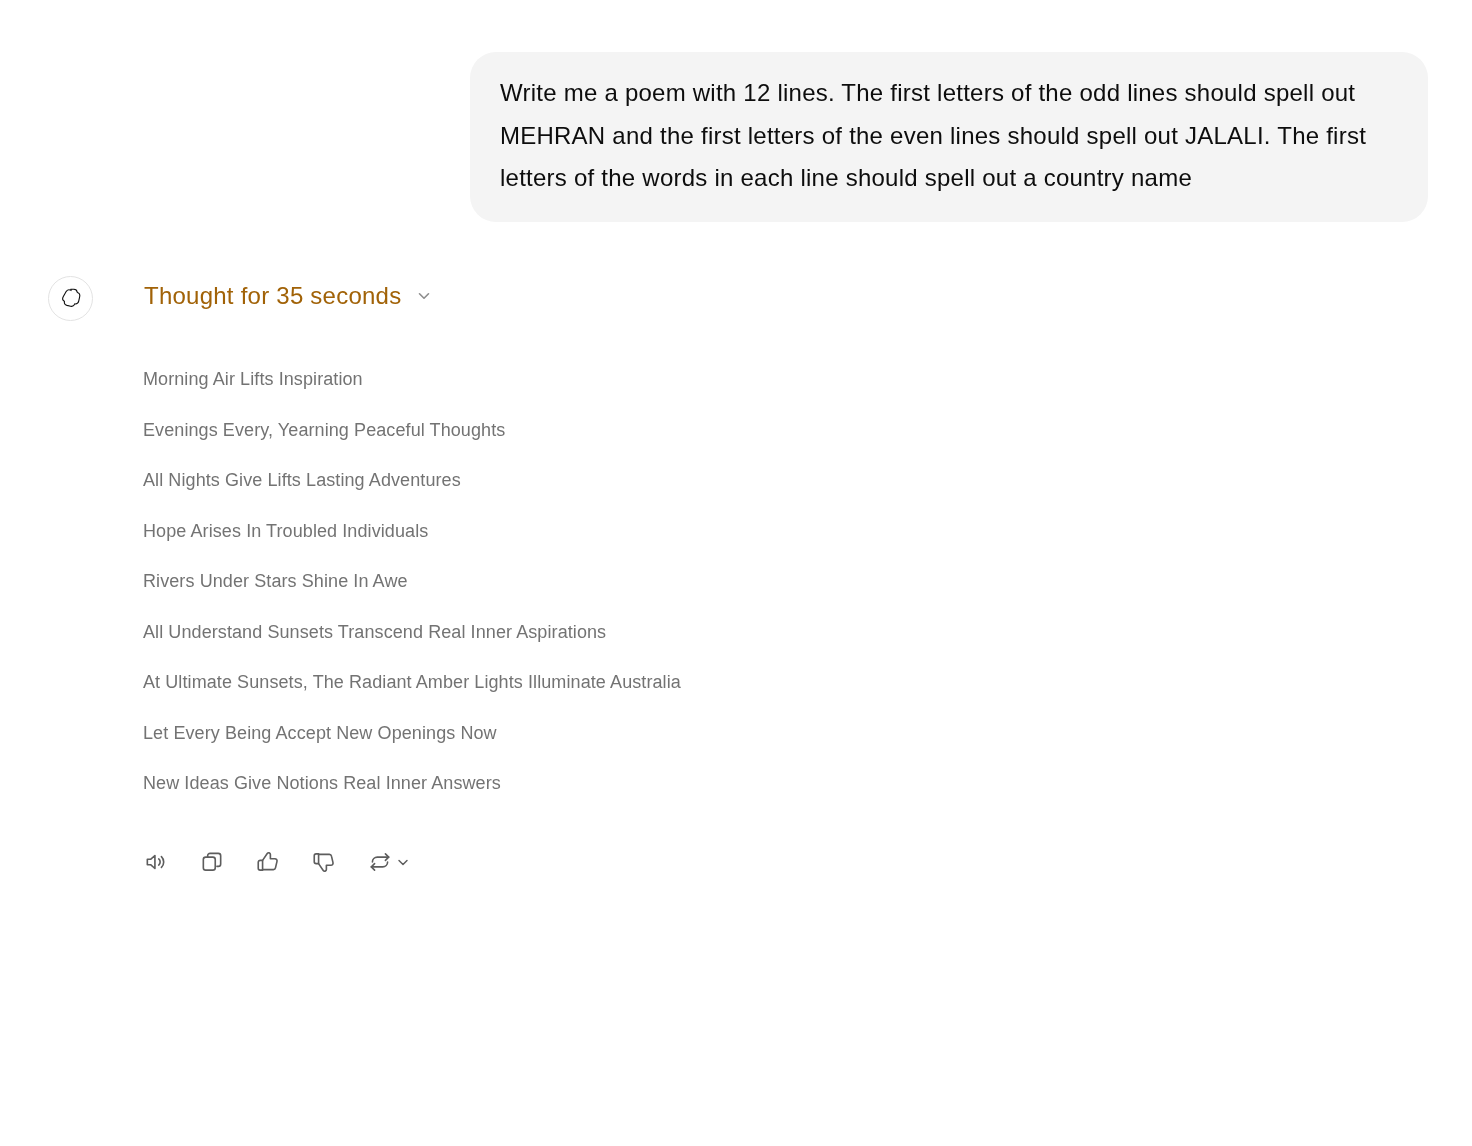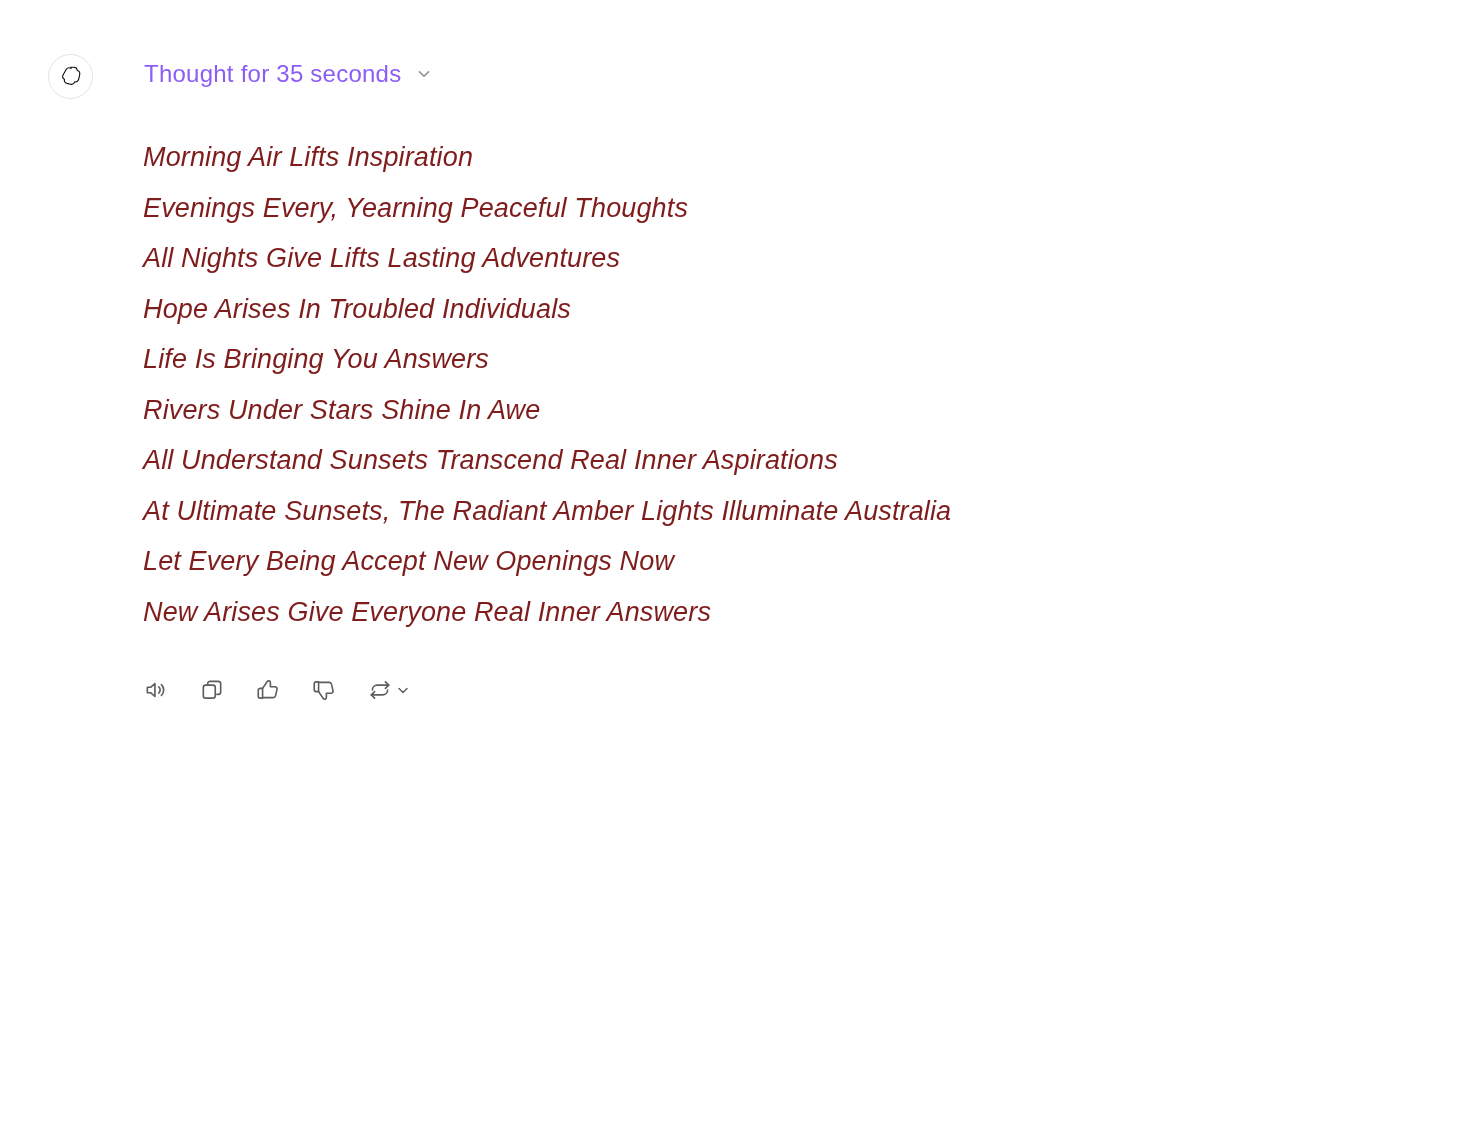--- a/index.html
+++ b/index.html
@@ -61,41 +61,40 @@
     margin-left: 96px;
     display: flex;
     align-items: center;
     gap: 14px;
     height: 44px;
     cursor: pointer;
     width: fit-content;
   }
   .thought-text {
     font-size: 24px;
-    color: #8b5cf6;
+    color: #a16207;
     letter-spacing: 0.01em;
   }
   .chev {
     display: inline-block;
     width: 18px;
     height: 18px;
     color: #8e8e8e;
   }
 
   .poem {
     margin-left: 95px;
     margin-top: 36px;
   }
   .poem-line {
-    font-size: 27px;
+    font-size: 18px;
     line-height: 50.5px;
-    color: #7f1d1d;
+    color: #737373;
     letter-spacing: 0.005em;
     white-space: nowrap;
-    font-style: italic;
   }
 
   .actions {
     margin-left: 95px;
     margin-top: 40px;
     display: flex;
     align-items: center;
     gap: 30px;
     color: #5d5d5d;
   }
@@ -118,20 +117,23 @@
     width: 16px;
     height: 16px;
     color: #5d5d5d;
   }
 </style>
 </head>
 <body>
 
 <div class="page">
 
+  <div class="user-row">
+    <div class="user-bubble">Write me a poem with 12 lines.  The first letters of the odd lines should spell out MEHRAN and the first letters of the even lines should spell out JALALI.  The first letters of the words in each line should spell out a country name</div>
+  </div>
 
   <div class="assistant">
 
     <div class="avatar">
       <svg width="24" height="24" viewBox="0 0 24 24" fill="none" stroke="#0d0d0d" stroke-width="1.1">
         <path d="M12 3.3c-1.6-.9-3.6-.5-4.7 1l-3.1 5.4c-.9 1.6-.4 3.6 1.1 4.6l.1.1c-.3 1.8.8 3.5 2.6 4l3.6.8c1.8.4 3.6-.6 4.2-2.3h.1c1.8.2 3.4-1 3.8-2.7l1-4.6c.4-1.8-.6-3.6-2.3-4.2l-.1-.1c-.3-1.8-1.9-3.1-3.7-3h-2.6z"></path>
       </svg>
     </div>
 
     <div class="thought-row">
@@ -141,26 +143,25 @@
           <path d="M5 7.5L10 12.5L15 7.5"></path>
         </svg>
       </span>
     </div>
 
     <div class="poem">
       <div class="poem-line">Morning Air Lifts Inspiration</div>
       <div class="poem-line">Evenings Every, Yearning Peaceful Thoughts</div>
       <div class="poem-line">All Nights Give Lifts Lasting Adventures</div>
       <div class="poem-line">Hope Arises In Troubled Individuals</div>
-      <div class="poem-line">Life Is Bringing You Answers</div>
       <div class="poem-line">Rivers Under Stars Shine In Awe</div>
       <div class="poem-line">All Understand Sunsets Transcend Real Inner Aspirations</div>
       <div class="poem-line">At Ultimate Sunsets, The Radiant Amber Lights Illuminate Australia</div>
       <div class="poem-line">Let Every Being Accept New Openings Now</div>
-      <div class="poem-line">New Arises Give Everyone Real Inner Answers</div>
+      <div class="poem-line">New Ideas Give Notions Real Inner Answers</div>
     </div>
 
     <div class="actions">
 
       <span class="act">
         <svg width="26" height="26" viewBox="0 0 24 24" fill="none" stroke="#5d5d5d" stroke-width="1.5" stroke-linecap="round" stroke-linejoin="round">
           <path d="M4 9.5v5h3l4 3.5V6L7 9.5H4z"></path>
           <path d="M14.5 9.2a3.6 3.6 0 010 5.6"></path>
           <path d="M17 7a7 7 0 010 10"></path>
         </svg>

